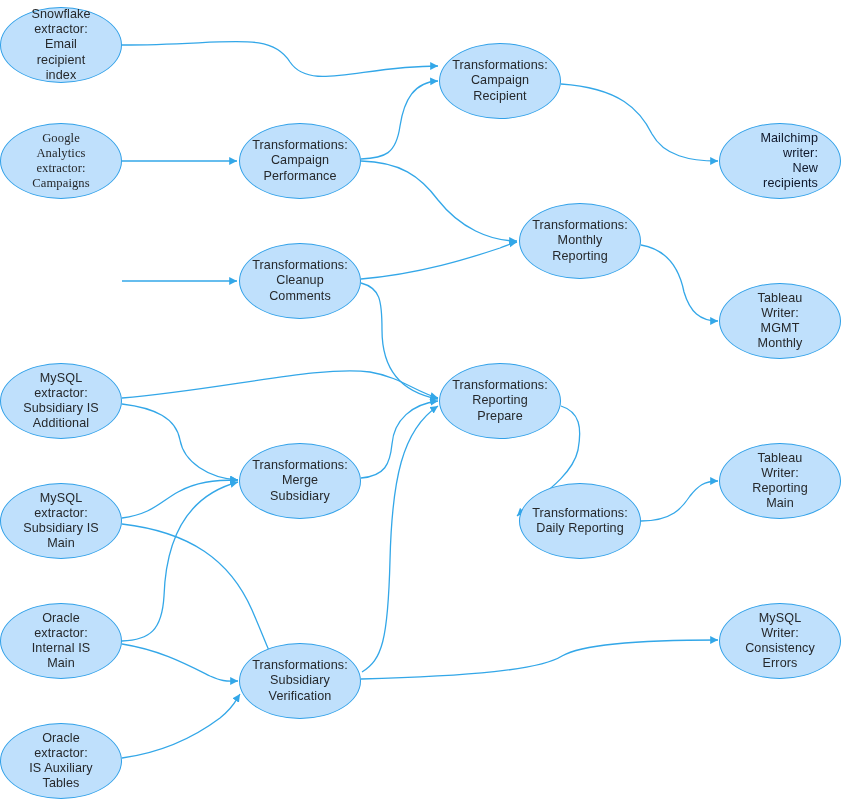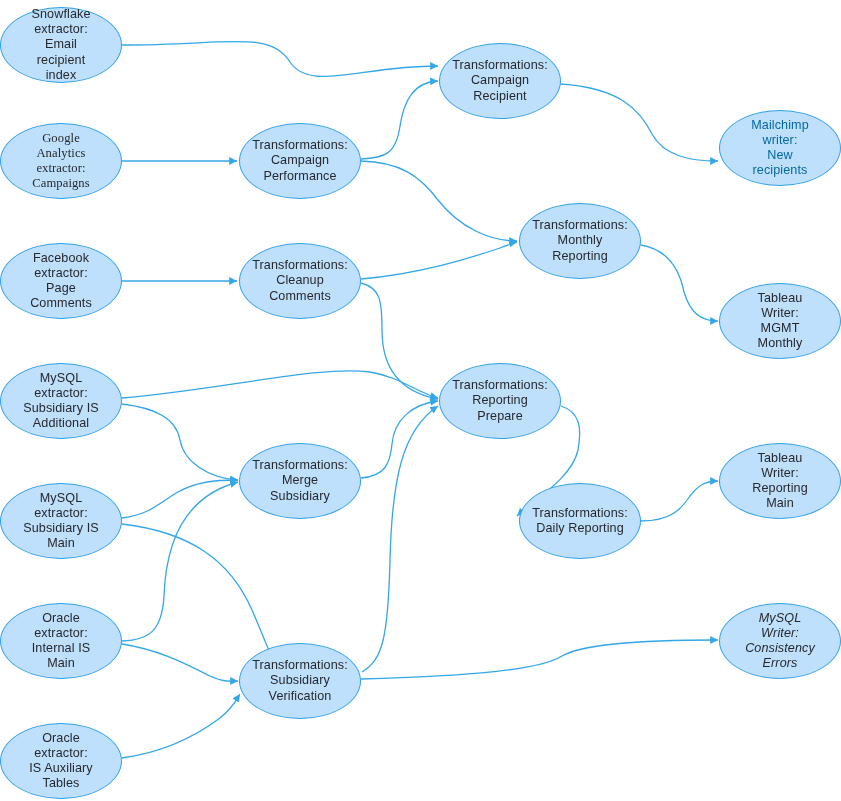--- a/index.html
+++ b/index.html
@@ -91,22 +91,20 @@
         <path d="M 361,679 C 470,676 540,670 562,656 C 586,642 660,640 718,640" fill="none" stroke="#33a7e8" stroke-width="1.3" marker-end="url(#arrowhead)"></path>
       </g>
   </svg>
 
   <div id="node-layer">
       <div class="node" style="left: 0px; top: 7px; width: 122px; height: 76px; background: rgb(191, 224, 252); border-color: rgb(48, 160, 232); color: rgb(38, 40, 43);"><span class="node-label">Snowflake extractor:
 Email recipient index</span></div>
       <div class="node" style="left: 0px; top: 123px; width: 122px; height: 76px; background: rgb(191, 224, 252); border-color: rgb(48, 160, 232); color: rgb(38, 40, 43); font-family: Liberation Serif, serif;"><span class="node-label">Google Analytics
 extractor:
 Campaigns</span></div>
-      <div class="node" style="left: 0px; top: 243px; width: 122px; height: 76px; background: rgb(191, 224, 252); border-color: rgb(48, 160, 232); color: rgb(38, 40, 43);"><span class="node-label">Facebook extractor:
-Page Comments</span></div>
       <div class="node" style="left: 0px; top: 363px; width: 122px; height: 76px; background: rgb(191, 224, 252); border-color: rgb(48, 160, 232); color: rgb(38, 40, 43);"><span class="node-label">MySQL extractor:
 Subsidiary IS
 Additional</span></div>
       <div class="node" style="left: 0px; top: 483px; width: 122px; height: 76px; background: rgb(191, 224, 252); border-color: rgb(48, 160, 232); color: rgb(38, 40, 43);"><span class="node-label">MySQL extractor:
 Subsidiary IS Main</span></div>
       <div class="node" style="left: 0px; top: 603px; width: 122px; height: 76px; background: rgb(191, 224, 252); border-color: rgb(48, 160, 232); color: rgb(38, 40, 43);"><span class="node-label">Oracle extractor:
 Internal IS Main</span></div>
       <div class="node" style="left: 0px; top: 723px; width: 122px; height: 76px; background: rgb(191, 224, 252); border-color: rgb(48, 160, 232); color: rgb(38, 40, 43);"><span class="node-label">Oracle extractor:
 IS Auxiliary Tables</span></div>
       <div class="node" style="left: 239px; top: 123px; width: 122px; height: 76px; background: rgb(191, 224, 252); border-color: rgb(48, 160, 232); color: rgb(38, 40, 43);"><span class="node-label">Transformations:
@@ -120,23 +118,23 @@
 Subsidiary
 Verification</span></div>
       <div class="node" style="left: 439px; top: 43px; width: 122px; height: 76px; background: rgb(191, 224, 252); border-color: rgb(48, 160, 232); color: rgb(38, 40, 43);"><span class="node-label">Transformations:
 Campaign Recipient</span></div>
       <div class="node" style="left: 519px; top: 203px; width: 122px; height: 76px; background: rgb(191, 224, 252); border-color: rgb(48, 160, 232); color: rgb(38, 40, 43);"><span class="node-label">Transformations:
 Monthly Reporting</span></div>
       <div class="node" style="left: 439px; top: 363px; width: 122px; height: 76px; background: rgb(191, 224, 252); border-color: rgb(48, 160, 232); color: rgb(38, 40, 43);"><span class="node-label">Transformations:
 Reporting Prepare</span></div>
       <div class="node" style="left: 519px; top: 483px; width: 122px; height: 76px; background: rgb(191, 224, 252); border-color: rgb(48, 160, 232); color: rgb(38, 40, 43);"><span class="node-label">Transformations:
 Daily Reporting</span></div>
-      <div class="node" style="left: 719px; top: 110px; width: 122px; height: 76px; background: rgb(191, 224, 252); border-color: rgb(48, 160, 232); color: #0369a1;"><span class="node-label">Mailchimp writer:
+      <div class="node" style="left: 719px; top: 123px; width: 122px; height: 76px; background: rgb(191, 224, 252); border-color: rgb(48, 160, 232); color: #0f172a; text-align: right;"><span class="node-label">Mailchimp writer:
 New recipients</span></div>
       <div class="node" style="left: 719px; top: 283px; width: 122px; height: 76px; background: rgb(191, 224, 252); border-color: rgb(48, 160, 232); color: rgb(38, 40, 43);"><span class="node-label">Tableau Writer:
 MGMT Monthly</span></div>
       <div class="node" style="left: 719px; top: 443px; width: 122px; height: 76px; background: rgb(191, 224, 252); border-color: rgb(48, 160, 232); color: rgb(38, 40, 43);"><span class="node-label">Tableau Writer:
 Reporting Main</span></div>
-      <div class="node" style="left: 719px; top: 603px; width: 122px; height: 76px; background: rgb(191, 224, 252); border-color: rgb(48, 160, 232); color: rgb(38, 40, 43); font-style: italic;"><span class="node-label">MySQL Writer:
+      <div class="node" style="left: 719px; top: 603px; width: 122px; height: 76px; background: rgb(191, 224, 252); border-color: rgb(48, 160, 232); color: rgb(38, 40, 43);"><span class="node-label">MySQL Writer:
 Consistency Errors</span></div>
     </div>
 
 </div>
 
 </body></html>

